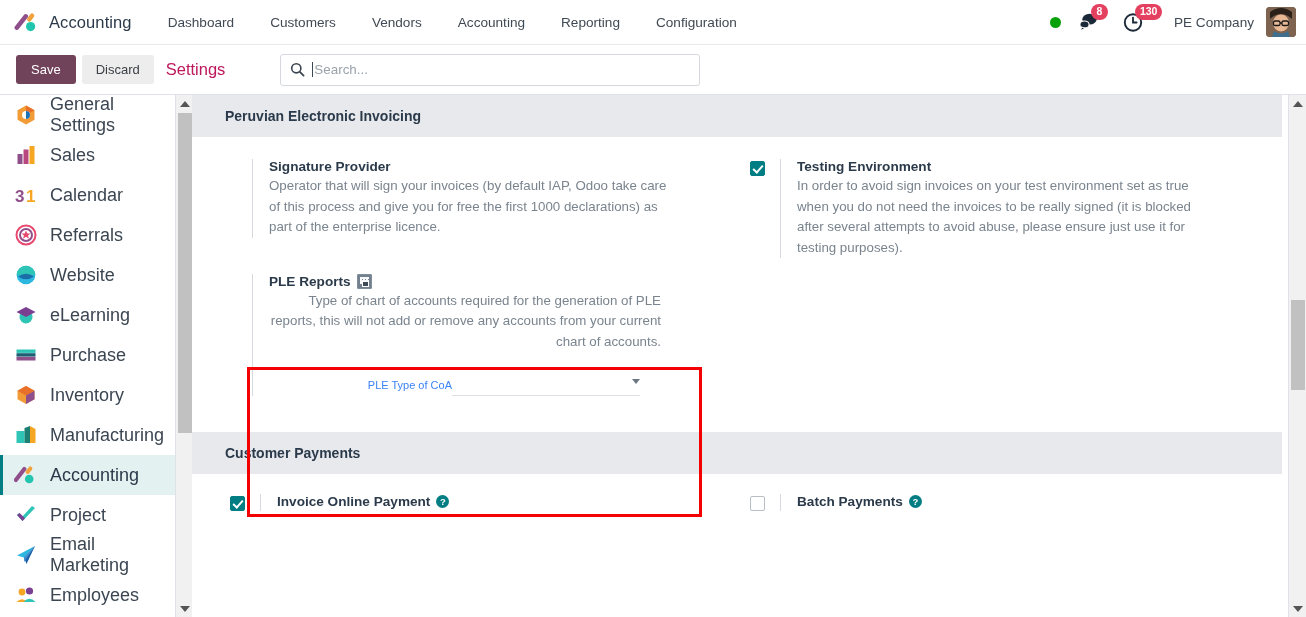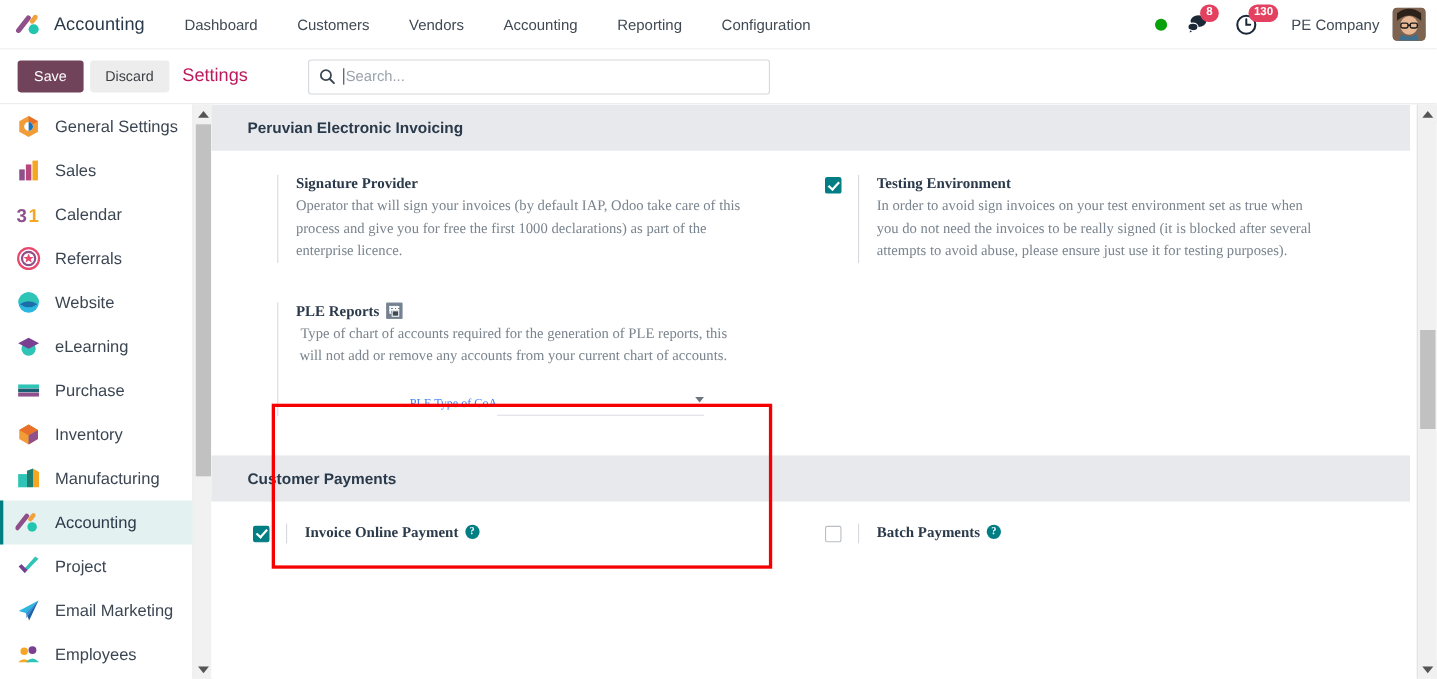--- a/index.html
+++ b/index.html
@@ -112,21 +112,21 @@
   .side-item {
     height: 40px; display: flex; align-items: center;
     padding-left: 14px; cursor: pointer; position: relative;
   }
   .side-item.active { background: #e4f1f1; }
   .side-item.active:before {
     content:""; position:absolute; left:0; top:0;
     width: 3px; height: 40px; background: #017e84;
   }
   .side-icon { width: 24px; height: 24px; margin-right: 12px; position: relative; flex: none; }
-  .side-label { font-size: 15px; color: #3b4652; }
+  .side-label { font-size: 18px; color: #3b4652; }
   .side-item.active .side-label { color: #2b3a4a; }
 
   
   .sb-scroll {
     position: absolute; left: 176px; top: 0;
     width: 18px; height: 522px;
     background: #f1f1f1; border-right: 1px solid #dfe2e6;
   }
   .sb-up, .sb-down {
     position: absolute; left: 0; width: 18px; height: 17px;
@@ -150,21 +150,21 @@
   .settings {
     position: absolute; left: 192px; top: 0;
     width: 1090px; height: 522px;
     background: #ffffff; overflow: hidden;
   }
   .section-head {
     background: #e7e9ed; color: #2b3a4a;
     font-size: 14px; font-weight: bold;
     padding: 13px 0 13px 33px;
   }
-  .section-body { padding: 22px 0 0 0; position: relative; font-family: Liberation Serif, serif; }
+  .section-body { padding: 22px 0 0 0; position: relative; }
 
   .two-col { display: flex; }
   .col { width: 50%; position: relative; }
 
   .setting-block {
     display: flex; padding-left: 60px; padding-right: 20px;
   }
   .setting-block.rt { padding-left: 13px; }
 
   .chk-slot { width: 30px; flex: none; display:flex; align-items:flex-start; padding-top:2px;}

